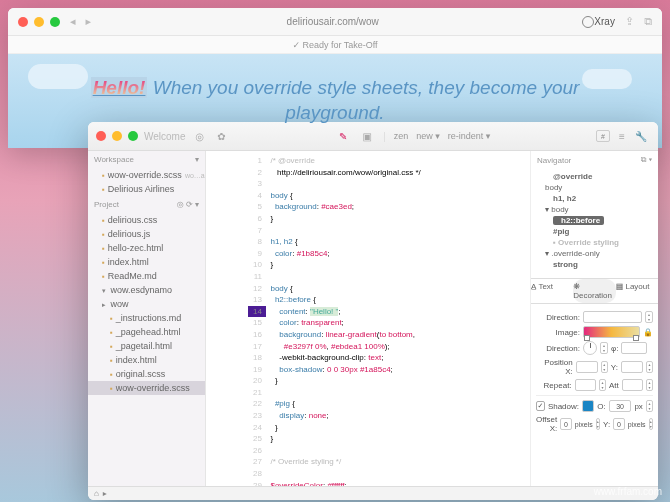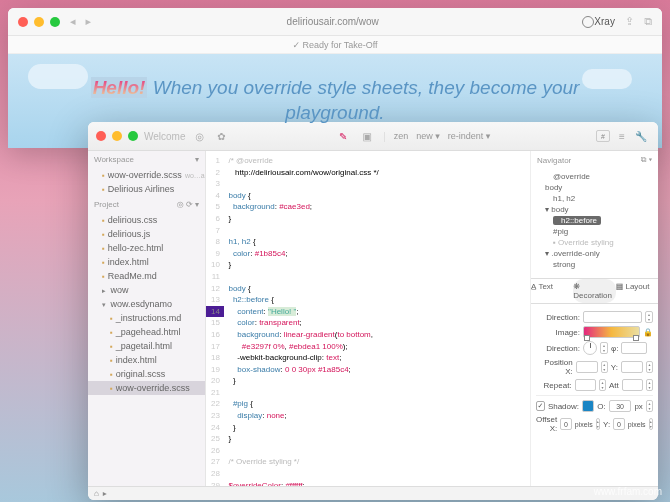--- a/index.html
+++ b/index.html
@@ -16,21 +16,21 @@
   .xray { display: flex; align-items: center; gap: 0; font-size: 10px; color: #555; margin-left: 8px; }
   .xray-icon { width: 12px; height: 12px; border: 1px solid #888; border-radius: 50%; }
   .tiny-icon { color: #bbb; font-size: 11px; margin-left: 4px; }
   .status-bar { height: 18px; background: #fafafa; border-bottom: 1px solid #eee; font-size: 9px; color: #999; display: flex; align-items: center; justify-content: center; }
   .page-content { background: linear-gradient(to bottom, #c8e4f5, #a8d4ed); height: 94px; display: flex; align-items: center; justify-content: center; padding: 0 40px; text-align: center; position: relative; overflow: hidden; }
   .cloud { position: absolute; background: #e8f4fb; border-radius: 20px; opacity: 0.8; }
   .c1 { width: 60px; height: 25px; top: 10px; left: 20px; }
   .c2 { width: 50px; height: 20px; top: 15px; right: 30px; }
   .headline { font-size: 19px; font-style: italic; color: #5a95c4; line-height: 1.3; z-index: 1; }
   .hello-grad { background: linear-gradient(to bottom, #e3297f, #ebdea1); -webkit-background-clip: text; color: transparent; font-weight: bold; }
-  .hello-sel { background: #b8d4e8; padding: 0 2px; }
+  .hello-sel { background: #b8d4e8; padding: 0 2px; text-decoration: underline; }
 
   
   .editor { position: absolute; top: 122px; left: 88px; width: 570px; height: 378px; background: #fff; border-radius: 6px; box-shadow: 0 10px 40px rgba(0,0,0,0.3); display: flex; flex-direction: column; }
   .editor-titlebar { height: 26px; background: linear-gradient(#f7f7f7, #ededed); border-bottom: 1px solid #ddd; border-radius: 6px 6px 0 0; display: flex; align-items: center; padding: 14px 8px; gap: 6px; font-size: 10px; color: #888; }
   .tb-mid { flex: 1; display: flex; align-items: center; gap: 8px; justify-content: center; }
   .tb-btn { width: 16px; height: 16px; border-radius: 3px; display: flex; align-items: center; justify-content: center; color: #aaa; font-size: 10px; }
   .tb-link { color: #999; font-size: 9px; }
   .tb-right { display: flex; align-items: center; gap: 4px; }
   .editor-body { flex: 1; display: flex; overflow: hidden; }
 
@@ -38,33 +38,33 @@
   .sidebar { width: 118px; background: #f5f3f6; border-right: 1px solid #e5e5e5; font-size: 9px; color: #666; overflow: hidden; }
   .sb-section { padding: 4px 6px; color: #999; font-size: 8px; display: flex; justify-content: space-between; }
   .sb-item { padding: 2px 6px 2px 14px; display: flex; align-items: center; gap: 3px; cursor: pointer; white-space: nowrap; overflow: hidden; }
   .sb-item.sel { background: #d8d4dc; }
   .sb-folder::before { content: "▸"; color: #888; margin-right: 2px; font-size: 7px; }
   .sb-folder.open::before { content: "▾"; }
   .sb-file { color: #d4a85a; font-size: 8px; }
   .sb-badge { color: #bbb; font-size: 7px; margin-left: auto; }
 
   
-  .code { flex: 1; font-family: Menlo, Monaco, monospace; font-size: 8px; line-height: 1.45; padding: 4px 0; overflow: hidden; white-space: pre; }
+  .code { flex: 1; font-family: Menlo, Monaco, monospace; font-size: 8px; line-height: 1.45; padding: 4px 0; overflow: hidden; white-space: pre; margin-left: 42px; }
   .gutter { display: inline-block; width: 18px; text-align: right; color: #ccc; padding-right: 4px; }
   .gutter.hl { color: #888; background: #4c1d95; }
   .c-cmt { color: #bbb; } .c-sel { color: #3a7ca8; } .c-prop { color: #3a7ca8; } .c-val { color: #d4145a; } .c-str { color: #4a9; } .c-var { color: #d4145a; }
   .hl-bg { background: #d8ecd8; }
 
   
   .right { width: 128px; background: #fff; border-left: 1px solid #eee; display: flex; flex-direction: column; font-size: 8px; }
   .nav-head { padding: 4px 6px; color: #999; font-size: 8px; display: flex; justify-content: space-between; align-items: center; }
   .nav-tree { padding: 2px 6px; }
   .nav-tree div { padding: 1px 0 1px 8px; color: #666; }
   .nav-tree .sel { background: #6a6a6a; color: #fff; border-radius: 2px; padding-left: 8px; padding-right: 4px; display: inline-block; }
-  .nav-tree .indent { padding-left: 16px; }
+  .nav-tree .indent { padding-left: 16px; font-weight: bold; }
 
   .insp-tabs { display: flex; border-top: 1px solid #ddd; border-bottom: 1px solid #ddd; margin-top: 6px; }
   .insp-tab { flex: 1; text-align: left; padding: 3px 0; font-size: 8px; color: #666; }
   .insp-tab.act { background: #f0f0f0; border-radius: 10px; }
   .insp-body { padding: 4px 5px; }
   .insp-row { display: flex; align-items: center; gap: 3px; margin: 3px 0; font-size: 8px; color: #555; }
   .insp-label { width: 44px; text-align: right; }
   .insp-field { flex: 1; height: 12px; border: 1px solid #ccc; border-radius: 2px; background: #fff; font-size: 7px; padding: 0 2px; display: flex; align-items: center; }
   .insp-small { width: 26px; height: 12px; border: 1px solid #ccc; border-radius: 2px; font-size: 7px; display: flex; align-items: center; justify-content: center; }
   .grad-bar { flex: 1; height: 12px; background: linear-gradient(to right, #e3297f, #f5b840, #ebdea1); border: 1px solid #ccc; border-radius: 2px; position: relative; }
@@ -173,26 +173,26 @@
           </div>
           <div class="sb-item" style="padding-left: 14px;">
             <span class="sb-file">▪</span>
             <span>index.html</span>
           </div>
           <div class="sb-item" style="padding-left: 14px;">
             <span class="sb-file">▪</span>
             <span>ReadMe.md</span>
           </div>
           <div class="sb-item" style="padding-left: 14px;">
+            <span class="sb-folder open"></span>
+            <span>wow.esdynamo</span>
+          </div>
+          <div class="sb-item" style="padding-left: 14px;">
             <span class="sb-folder"></span>
             <span>wow</span>
-          </div>
-          <div class="sb-item" style="padding-left: 14px;">
-            <span class="sb-folder open"></span>
-            <span>wow.esdynamo</span>
           </div>
           <div class="sb-item" style="padding-left: 22px;">
             <span class="sb-file">▪</span>
             <span>_instructions.md</span>
           </div>
           <div class="sb-item" style="padding-left: 22px;">
             <span class="sb-file">▪</span>
             <span>_pagehead.html</span>
           </div>
           <div class="sb-item" style="padding-left: 22px;">

